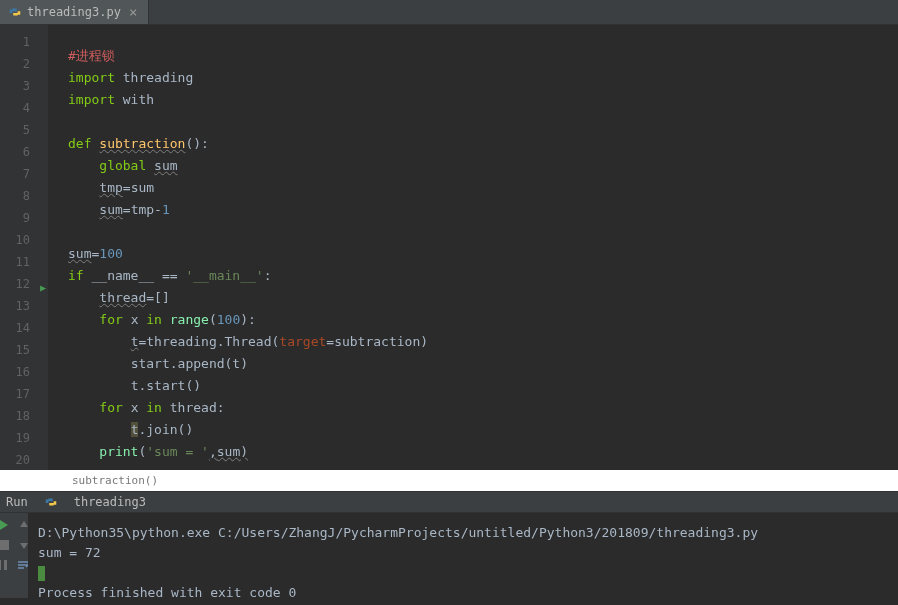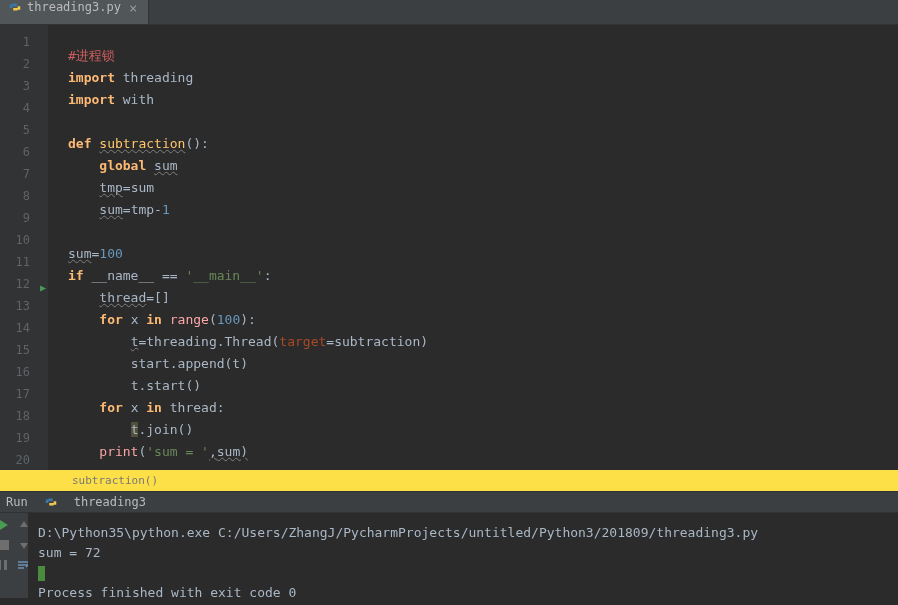--- a/index.html
+++ b/index.html
@@ -1,47 +1,47 @@
 <!DOCTYPE html>
 <html><head>
 <meta charset="utf-8">
 <style>
 *{margin:0;padding:0;box-sizing:border-box}
 body{background:#2b2b2b;color:#a9b7c6;font-family:Consolas,Monaco,monospace;font-size:13px;width:898px;height:605px;overflow:hidden}
 .tab-bar{background:#3c3f41;height:25px;display:flex;border-bottom:1px solid #323232}
-.tab{display:flex;align-items:flex-start;padding:0 8px;background:#515658;border-right:1px solid #323232;gap:5px}
+.tab{display:flex;align-items:center;padding:0 8px;background:#515658;border-right:1px solid #323232;gap:5px}
 .tab-icon{width:14px;height:14px}
 .tab-name{color:#bbb;font-size:12px}
 .tab-close{color:#999;font-size:14px;cursor:pointer;padding:0 3px}
 .editor{display:flex;height:445px}
 .gutter{width:48px;background:#313335;text-align:right;padding-top:6px}
 .line-num{color:#606366;font-size:12px;height:22px;line-height:22px;padding-right:18px;position:relative}
 .run-marker{position:absolute;right:2px;top:4px;color:#499c54;font-size:10px}
 .code{flex:1;padding-top:20px;position:relative}
 .line{height:22px;line-height:22px;padding-left:20px;white-space:pre}
 .line.hl{background:#323232}
-.breadcrumb{color:#787878;font-size:11px;padding:4px 0 4px 72px;background:#fde047}
+.breadcrumb{color:#787878;font-size:11px;padding:4px 0 4px 72px;background:#ffffff}
 .run-bar{background:#3c3f41;height:22px;display:flex;align-items:center;padding:0 6px;gap:16px;border-top:1px solid #323232;border-bottom:1px solid #323232}
 .run-label{color:#bbb;font-size:12px}
 .run-icon{width:14px;height:14px}
 .console-area{display:flex;height:85px}
 .console-toolbar{width:28px;background:#3c3f41;display:flex;flex-direction:column;align-items:center;padding-top:6px;gap:8px}
 .tool-row{display:flex;gap:8px}
 .console{flex:1;background:#2b2b2b;padding:10px 10px;font-size:13px}
 .console-line{height:20px;line-height:20px}
 .cursor-block{display:inline-block;width:7px;height:15px;background:#4a8b3f;vertical-align:middle}
 .c-red{color:#cc5c5c}
-.c-keyword{color:#fdba74;font-weight:bold}
+.c-keyword{color:#84cc16;font-weight:normal}
 .c-ident{color:#a9b7c6}
 .c-func{color:#ffc66d}
 .c-paren{color:#a9b7c6}
 .c-string{color:#6a8759}
 .c-num{color:#6897bb}
 .c-arg{color:#aa4926}
-.c-builtin{color:#fca5a5}
+.c-builtin{color:#86efac}
 .c-op{color:#a9b7c6}
 .underline-g{text-decoration:underline wavy #808080;text-decoration-thickness:1px}
 .highlight-paren{background:#3b514d}
 </style>
 </head>
 <body>
 
 <div class="tab-bar">
   <div class="tab">
     <svg class="tab-icon" viewBox="0 0 16 16">

